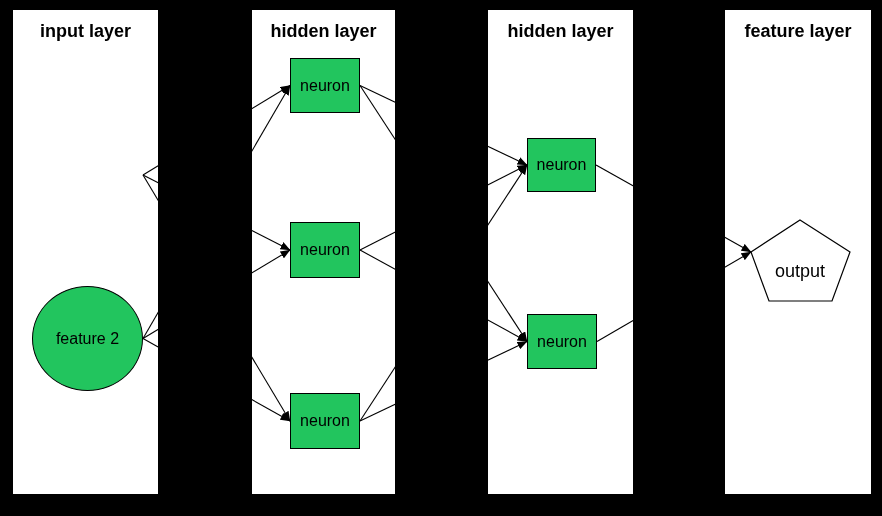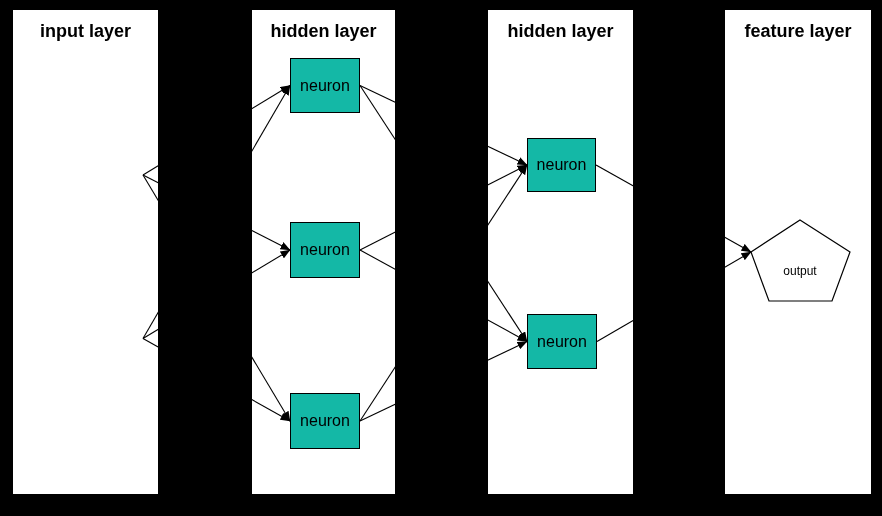--- a/index.html
+++ b/index.html
@@ -25,21 +25,21 @@
   .panel-title {
     margin-top: 11px;
     text-align: center;
     font-weight: bold;
     font-size: 18px;
     line-height: 20px;
     color: #000;
   }
   .node {
     position: absolute;
-    background: #14b8a6;
+    background: #22c55e;
     border: 1px solid #000;
     box-sizing: border-box;
     display: flex;
     align-items: center;
     justify-content: center;
     font-size: 16px;
     color: #000;
     z-index: 10;
     white-space: nowrap;
   }
@@ -47,21 +47,21 @@
   #overlay {
     position: absolute;
     left: 0;
     top: 0;
     z-index: 20;
     pointer-events: none;
   }
   .pent-label {
     position: absolute;
     z-index: 25;
-    font-size: 12px;
+    font-size: 18px;
     color: #000;
     transform: translate(-50%, -50%);
     white-space: nowrap;
   }
 </style>
 </head>
 <body>
 
 <div class="canvas">
   <div class="panel p0">
@@ -92,20 +92,23 @@
       <line x1="143" y1="338.5" x2="290" y2="421" stroke="#000000" stroke-width="1.1" marker-end="url(#arw)"></line>
       <line x1="360" y1="85.5" x2="527" y2="165" stroke="#000000" stroke-width="1.1" marker-end="url(#arw)"></line>
       <line x1="360" y1="85.5" x2="527" y2="341.5" stroke="#000000" stroke-width="1.1" marker-end="url(#arw)"></line>
       <line x1="360" y1="250" x2="527" y2="165" stroke="#000000" stroke-width="1.1" marker-end="url(#arw)"></line>
       <line x1="360" y1="250" x2="527" y2="341.5" stroke="#000000" stroke-width="1.1" marker-end="url(#arw)"></line>
       <line x1="360" y1="421" x2="527" y2="165" stroke="#000000" stroke-width="1.1" marker-end="url(#arw)"></line>
       <line x1="360" y1="421" x2="527" y2="341.5" stroke="#000000" stroke-width="1.1" marker-end="url(#arw)"></line>
       <line x1="596" y1="165" x2="751" y2="252" stroke="#000000" stroke-width="1.1" marker-end="url(#arw)"></line>
       <line x1="597" y1="341.5" x2="751" y2="252" stroke="#000000" stroke-width="1.1" marker-end="url(#arw)"></line>
     </svg>
+    <div class="node circle" style="left: 32px; top: 286px; width: 111px; height: 105px;">
+      <span>feature 2</span>
+    </div>
     <div class="node rect" style="left: 290px; top: 58px; width: 70px; height: 55px;">
       <span>neuron</span>
     </div>
     <div class="node rect" style="left: 290px; top: 222px; width: 70px; height: 56px;">
       <span>neuron</span>
     </div>
     <div class="node rect" style="left: 290px; top: 393px; width: 70px; height: 56px;">
       <span>neuron</span>
     </div>
     <div class="node rect" style="left: 527px; top: 138px; width: 69px; height: 54px;">

